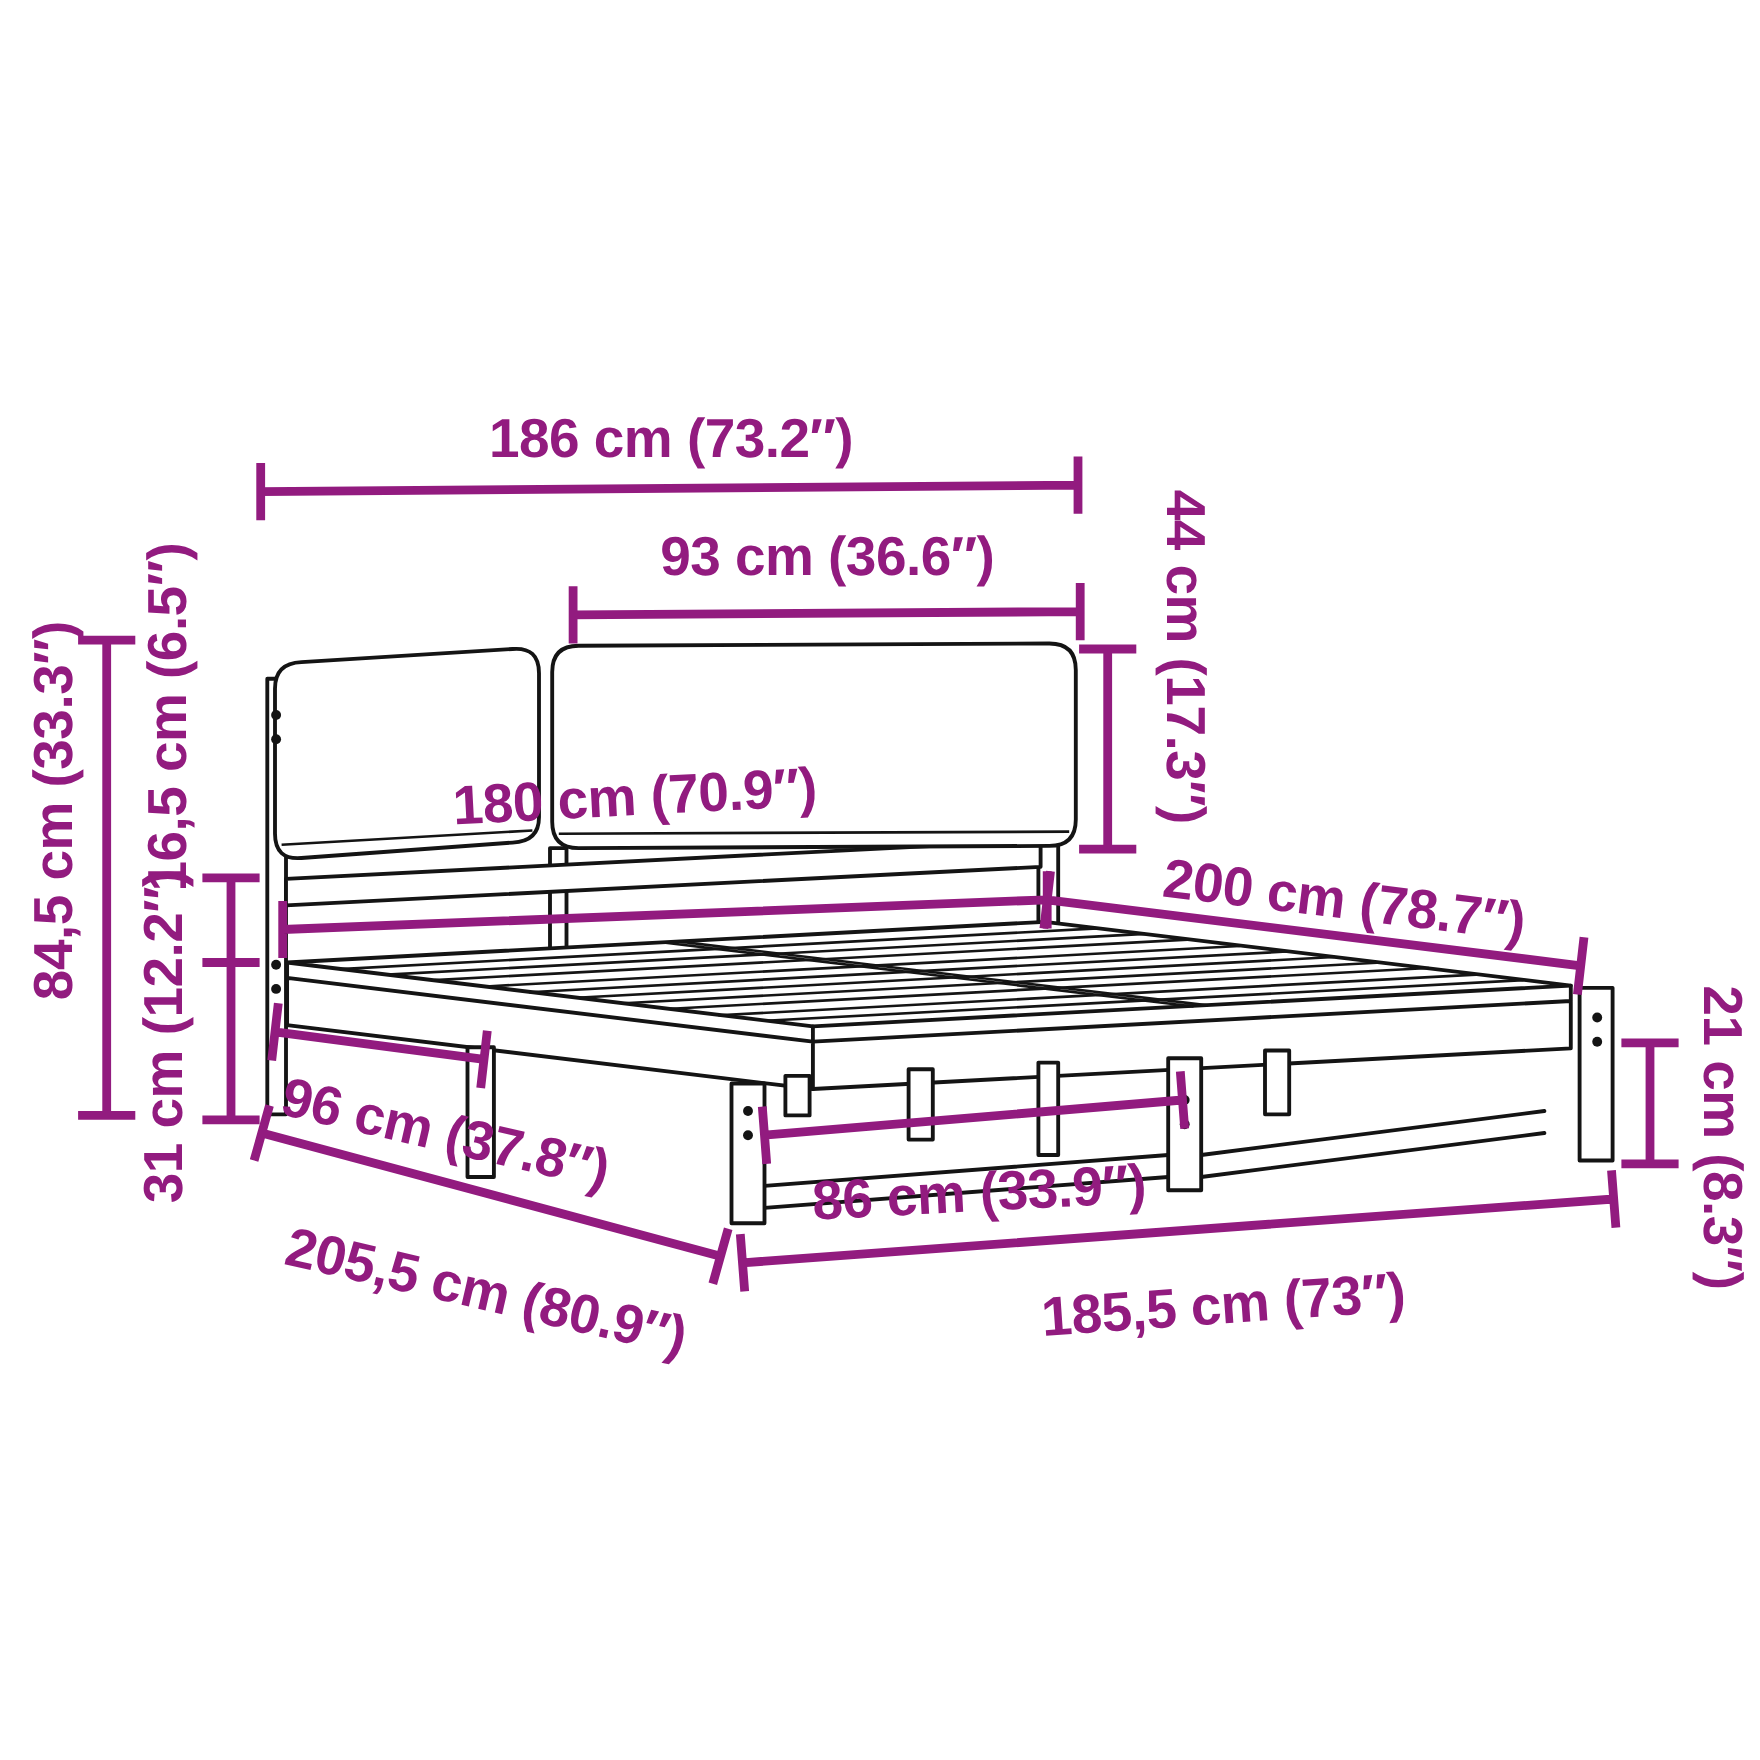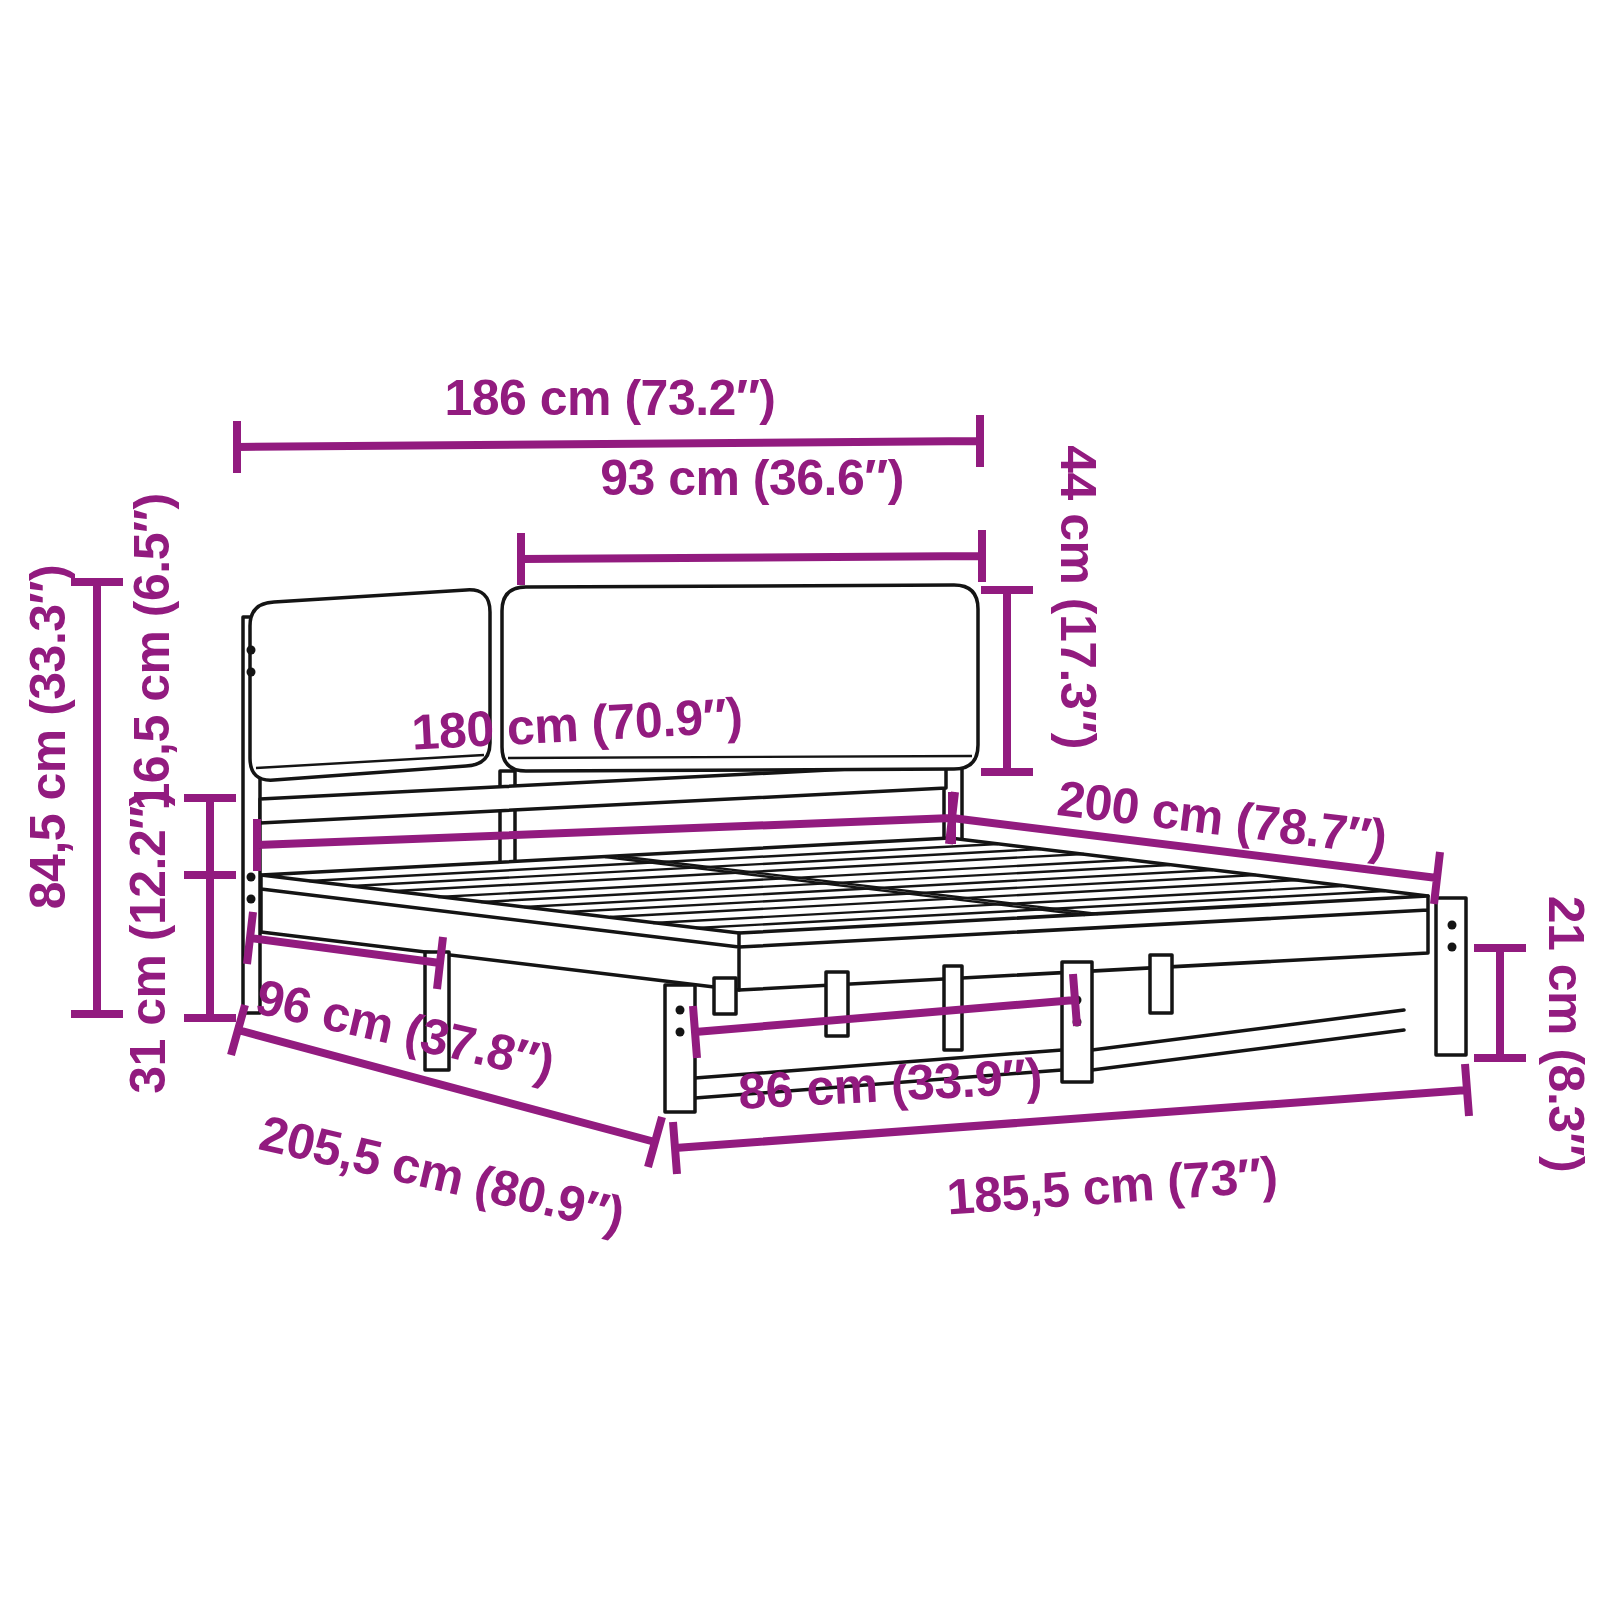--- a/index.html
+++ b/index.html
@@ -114,21 +114,21 @@
       <path class="dim" d="M250,938 L440,963 M253,912 L247,964 M443,937 L437,989"></path>
       <path class="dim" d="M695,1032 L1075,1000 M693,1006 L697,1058 M1073,974 L1077,1026"></path>
       <path class="dim" d="M675,1148 L1467,1090 M673,1122 L677,1174 M1465,1064 L1469,1116"></path>
       <path class="dim" d="M238,1030 L655,1142 M245,1005 L231,1055 M662,1117 L648,1167"></path>
       <path class="dim" d="M1500,948 L1500,1058 M1474,948 L1526,948 M1474,1058 L1526,1058"></path>
     </g>
   </svg>
 
   <div class="dim-label" style="left:610px;top:398px;transform:translate(-50%,-50%);">186 cm (73.2″)</div>
 
-  <div class="dim-label" style="left:752px;top:478px;transform:translate(-50%,-50%);text-align:right;">93 cm (36.6″)</div>
+  <div class="dim-label" style="left:752px;top:506px;transform:translate(-50%,-50%);text-align:right;">93 cm (36.6″)</div>
 
   <div class="dim-label" style="left:1078px;top:597px;transform:translate(-50%,-50%) rotate(90deg);">44 cm (17.3″)</div>
 
   <div class="dim-label" style="left:577px;top:724px;transform:translate(-50%,-50%) rotate(-3deg);">180 cm (70.9″)</div>
 
   <div class="dim-label" style="left:1222px;top:818px;transform:translate(-50%,-50%) rotate(7deg);">200 cm (78.7″)</div>
 
   <div class="dim-label" style="left:48px;top:737px;transform:translate(-50%,-50%) rotate(-90deg);">84,5 cm (33.3″)</div>
 
   <div class="dim-label" style="left:152px;top:652px;transform:translate(-50%,-50%) rotate(-90deg);">16,5 cm (6.5″)</div>

